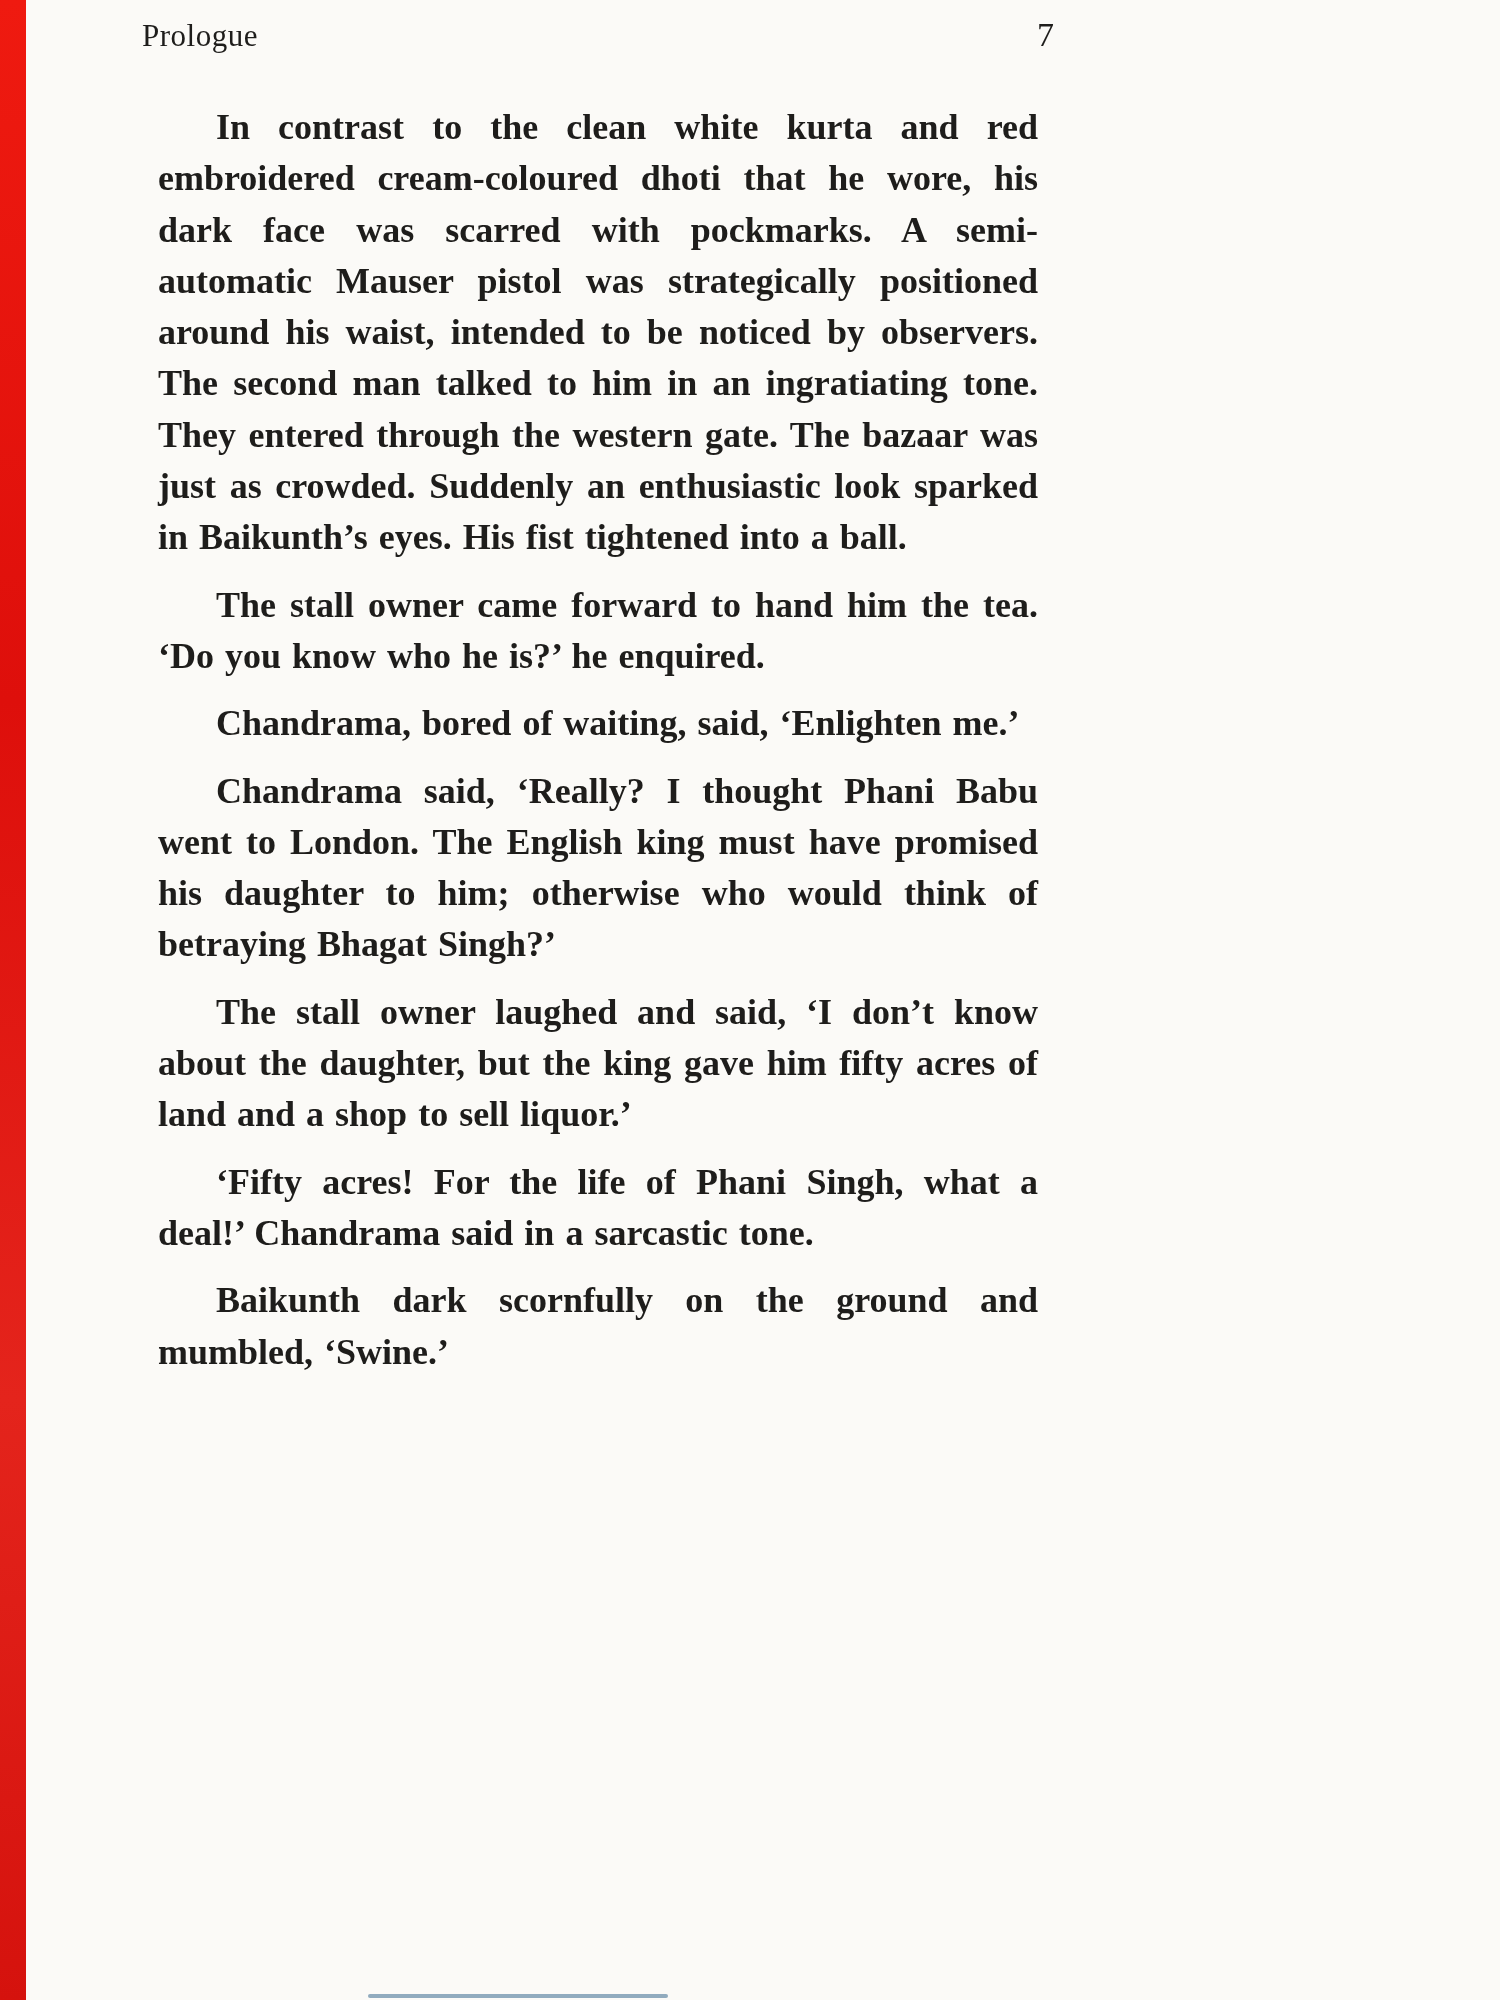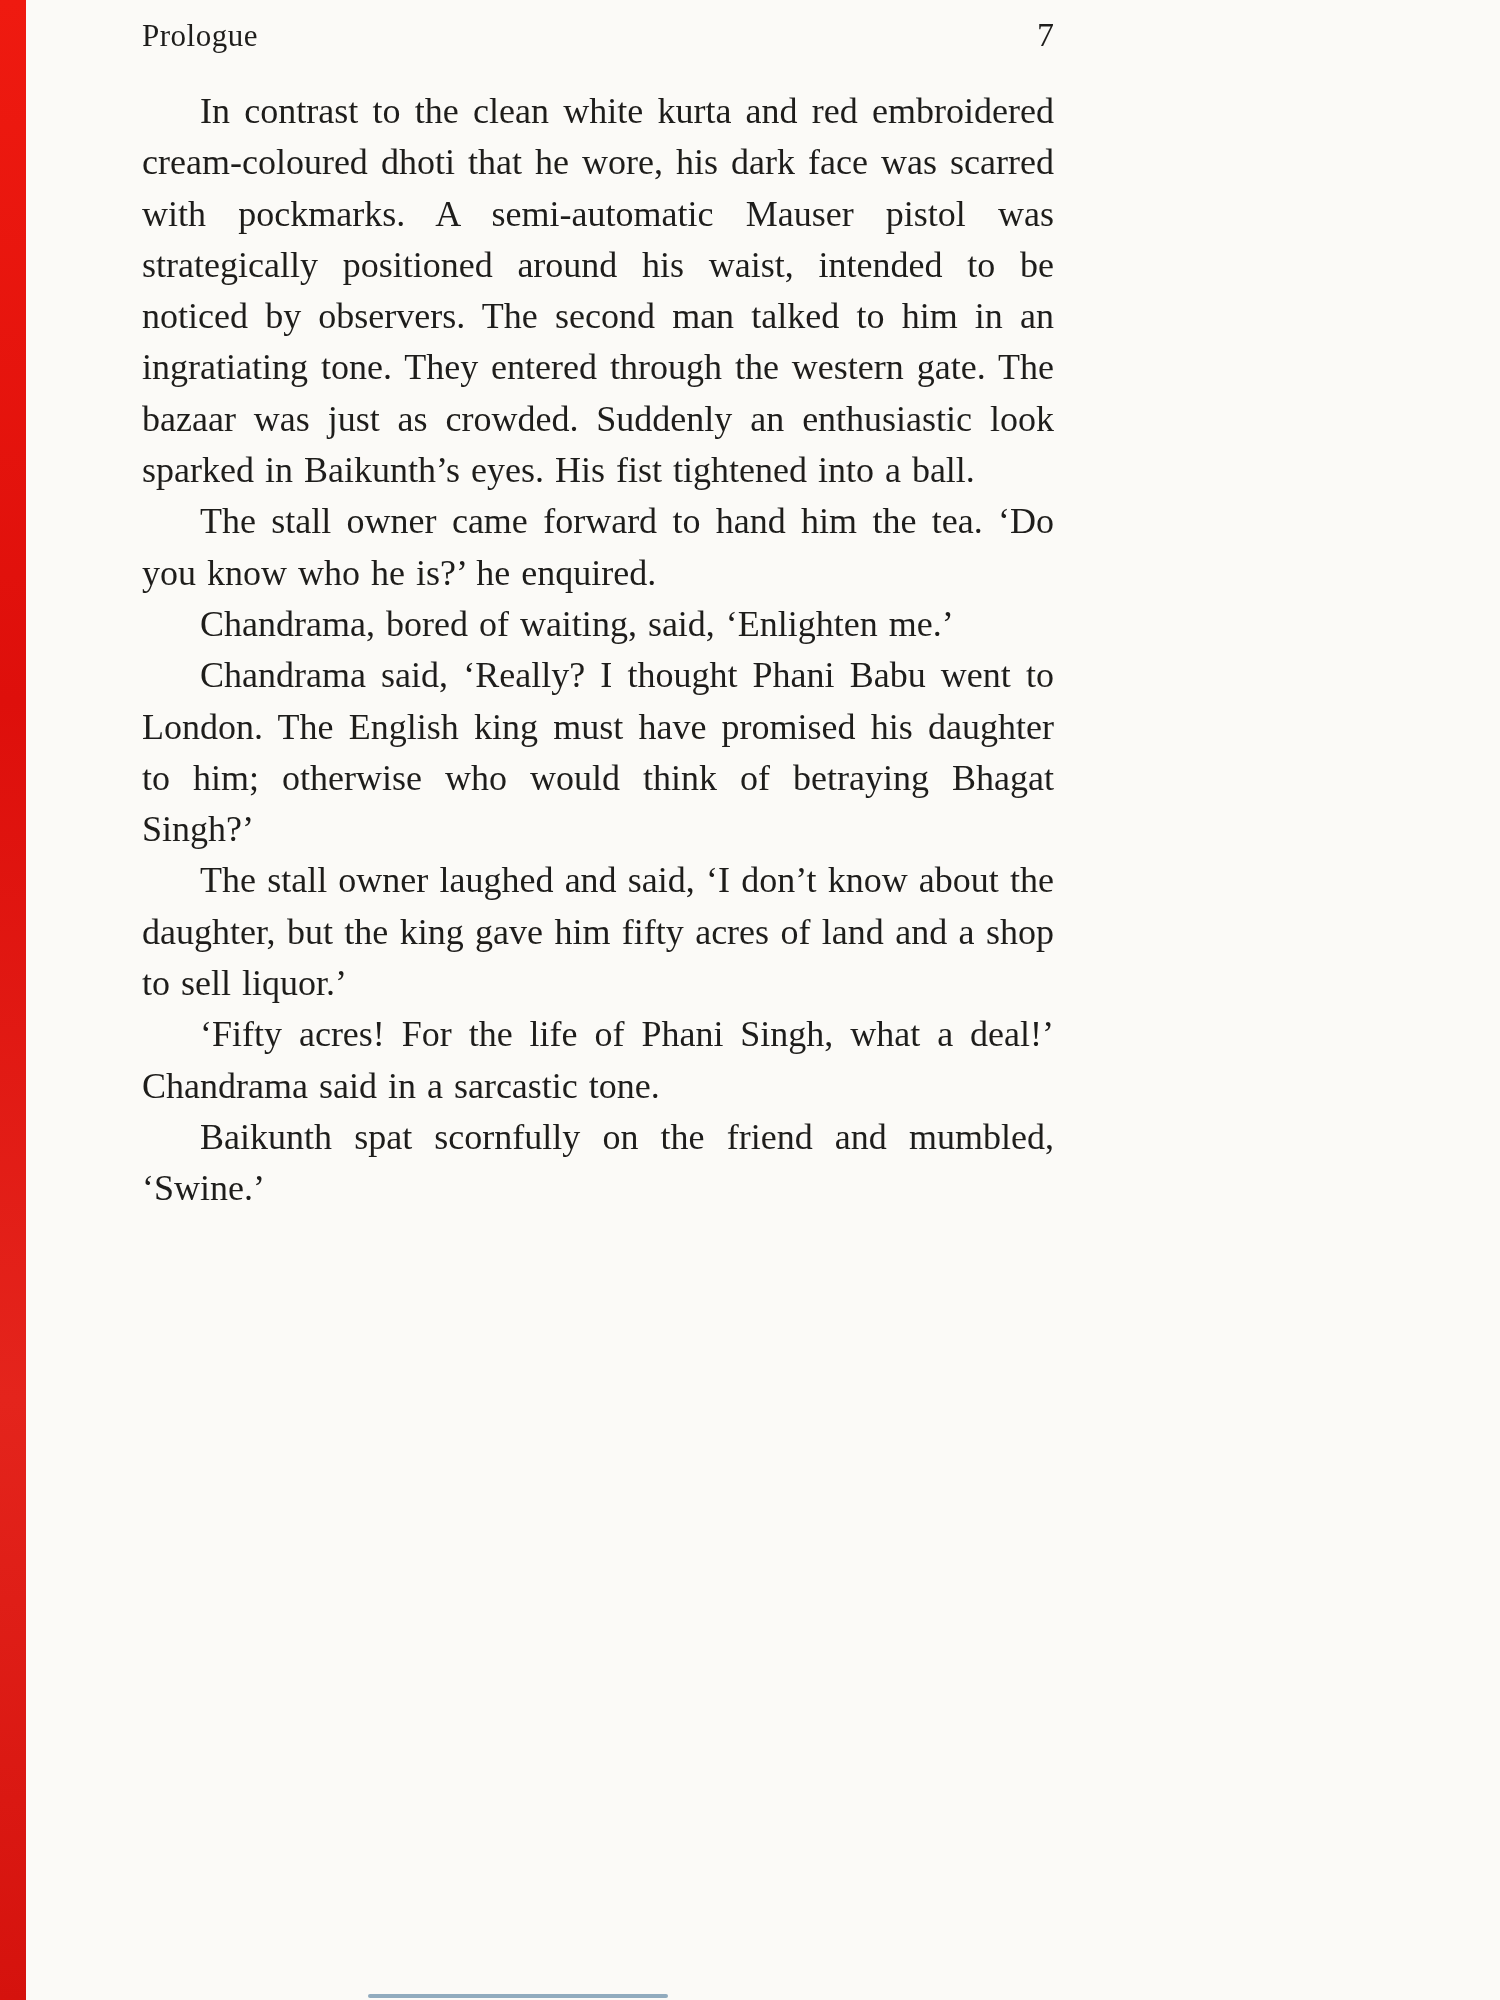--- a/index.html
+++ b/index.html
@@ -57,23 +57,24 @@
     top: 86px;
     left: 142px;
     width: 912px;
     font-size: 36px;
     line-height: 51.3px;
     text-align: justify;
     text-justify: inter-word;
     word-spacing: 2px;
   }
   .page-body p {
-    margin: 0;
+    margin: 16px;
     padding: 0;
     text-indent: 58px;
+    font-weight: bold;
   }
   
   .bottom-mark {
     position: absolute;
     left: 368px;
     bottom: 2px;
     width: 300px;
     height: 4px;
     background: var(--bottom-mark);
     opacity: 0.85;
@@ -92,18 +93,18 @@
     <span class="page-number">7</span>
   </header>
 
   <main class="page-body">
     <p>In contrast to the clean white kurta and red embroidered cream-coloured dhoti that he wore, his dark face was scarred with pockmarks. A semi-automatic Mauser pistol was strategically positioned around his waist, intended to be noticed by observers. The second man talked to him in an ingratiating tone. They entered through the western gate. The bazaar was just as crowded. Suddenly an enthusiastic look sparked in Baikunth’s eyes. His fist tightened into a ball.</p>
     <p>The stall owner came forward to hand him the tea. ‘Do you know who he is?’ he enquired.</p>
     <p>Chandrama, bored of waiting, said, ‘Enlighten me.’</p>
     <p>Chandrama said, ‘Really? I thought Phani Babu went to London. The English king must have promised his daughter to him; otherwise who would think of betraying Bhagat Singh?’</p>
     <p>The stall owner laughed and said, ‘I don’t know about the daughter, but the king gave him fifty acres of land and a shop to sell liquor.’</p>
     <p>‘Fifty acres! For the life of Phani Singh, what a deal!’ Chandrama said in a sarcastic tone.</p>
-    <p>Baikunth spat scornfully on the friend and mumbled, ‘Swine.’</p>
+    <p>Baikunth dark scornfully on the ground and mumbled, ‘Swine.’</p>
   </main>
 
   <div class="bottom-mark"></div>
 
 </div>
 
 </body></html>

